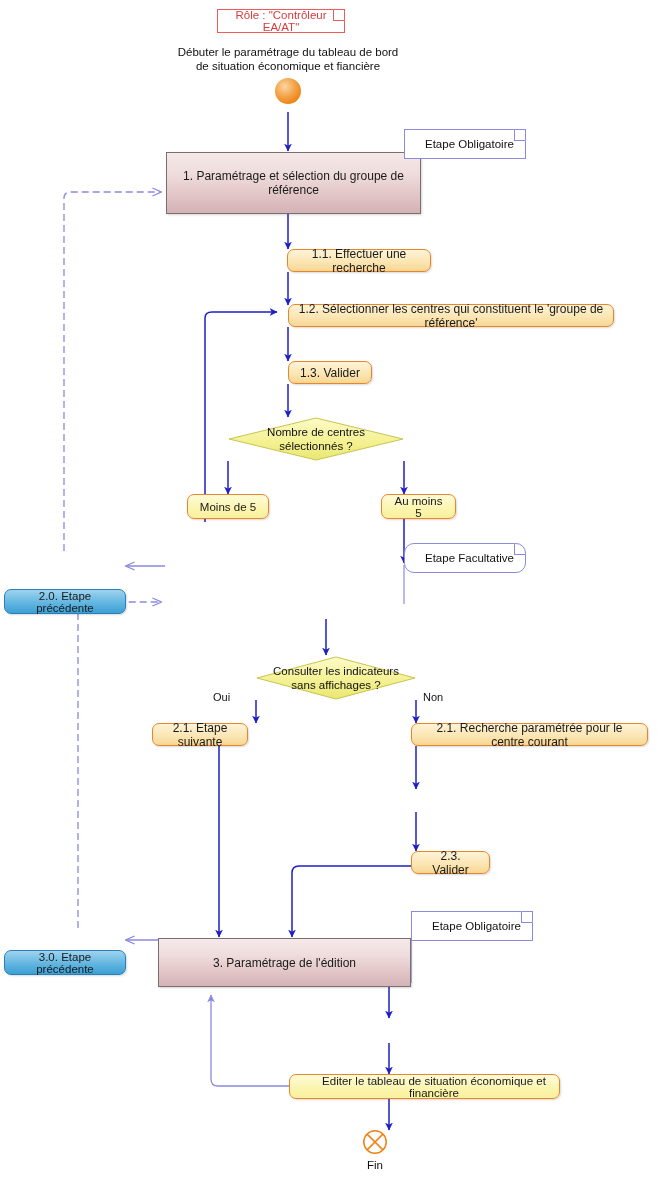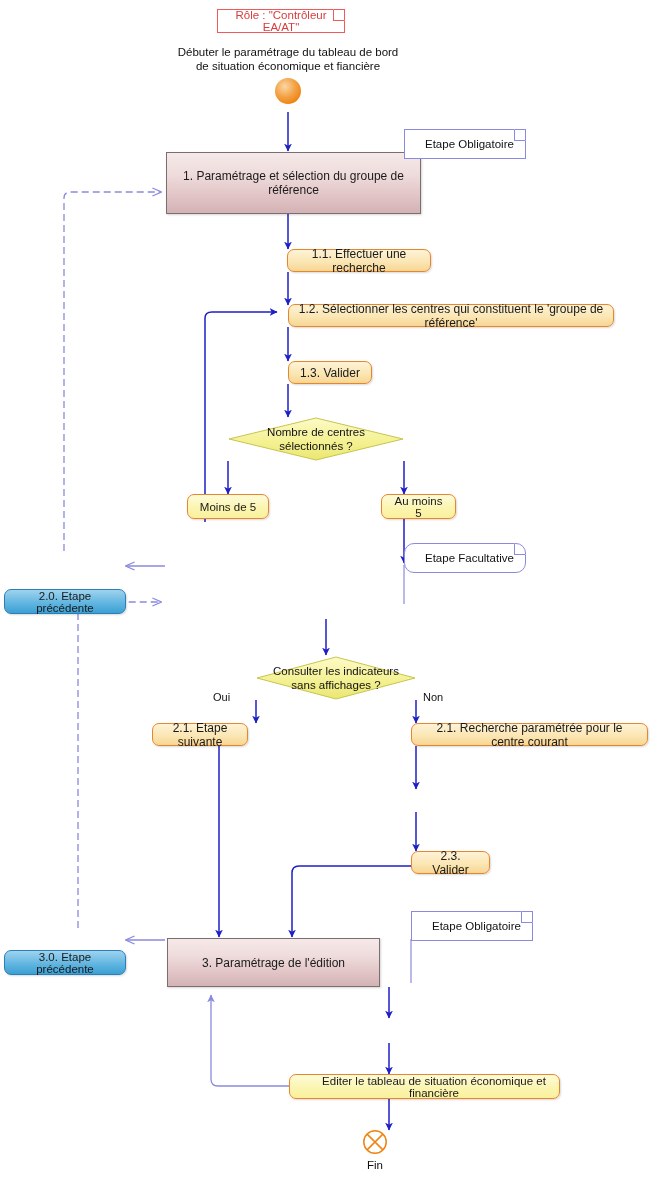--- a/index.html
+++ b/index.html
@@ -263,21 +263,21 @@
   <div class="note note-blue" style="left:411px;top:911px;width:122px;height:30px;">
     <span>Etape Obligatoire</span>
     <span class="fold"></span>
   </div>
 
   <div class="node main-box" style="left:166px;top:152px;width:255px;height:62px;">
     <span>1.  Paramétrage et sélection du groupe de référence</span>
   </div>
 
 
-  <div class="node main-box" style="left:167px;top:938px;width:213px;height:49px;">
+  <div class="node main-box" style="left:158px;top:938px;width:253px;height:49px;">
     <span>3.  Paramétrage de l'édition</span>
   </div>
 
   <div class="node step-box" style="left:287px;top:249px;width:144px;height:23px;">
     <span>1.1. Effectuer une recherche</span>
   </div>
 
   <div class="node step-box" style="left:288px;top:304px;width:326px;height:23px;">
     <span>1.2. Sélectionner les centres qui constituent le 'groupe de référence'</span>
   </div>

